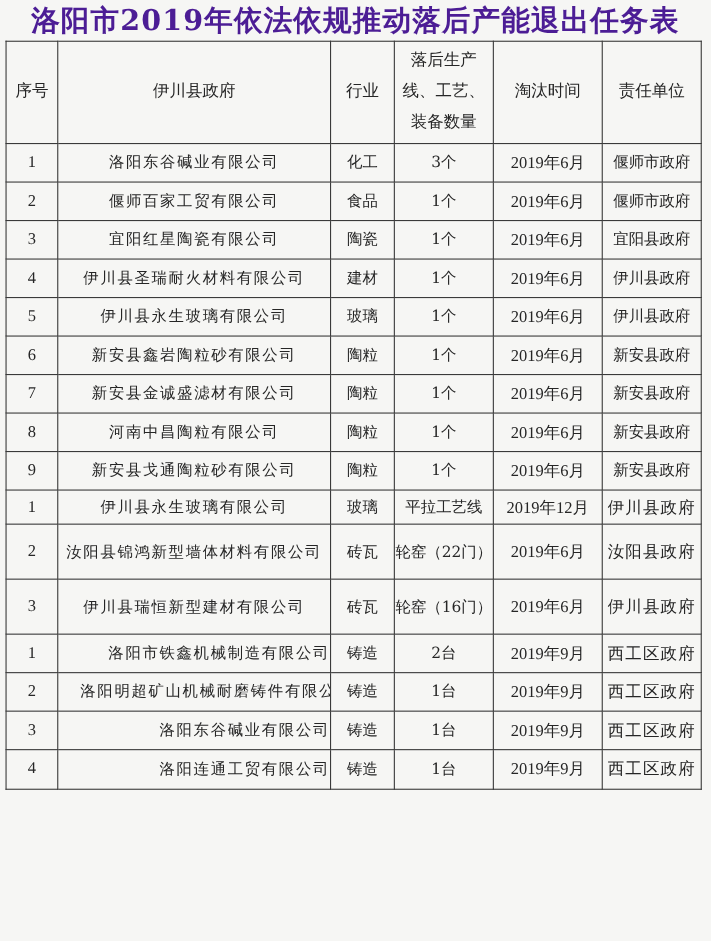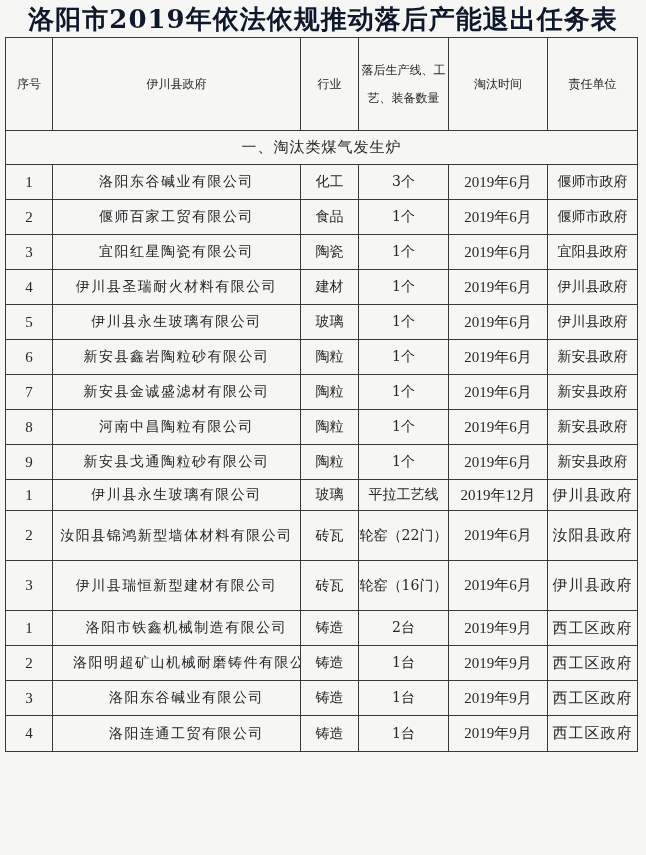--- a/index.html
+++ b/index.html
@@ -7,42 +7,42 @@
     width: 646px; height: 855px; overflow: hidden;
     background: #f6f6f4;
     font-family: "DejaVu Serif", "Liberation Serif", serif;
     color: #262626;
     position: relative;
   }
   .title {
     position: absolute; left: 0; top: 4px; width: 646px;
     text-align: center;
     font-size: 26px; font-weight: bold; letter-spacing: 1px;
-    color: #0f172a;
+    color: #4c1d95;
     line-height: 30px;
   }
   table {
     position: absolute; left: 5px; top: 37px;
     width: 632px;
     border-collapse: collapse;
     table-layout: fixed;
     font-size: 14px;
   }
   td, th {
     border: 1.5px solid #3a3a3a;
     text-align: center; vertical-align: middle;
     padding: 0; font-weight: normal;
     overflow: hidden; white-space: nowrap;
   }
-  th { font-size: 12px; line-height: 28px; }
+  th { font-size: 15px; line-height: 28px; font-family: Liberation Mono, monospace; }
   .hdr-qty { white-space: normal; line-height: 28px; }
   .section td { font-size: 15px; letter-spacing: 1px; }
   .num { font-family: "Liberation Serif", serif; font-size: 15px; }
   .name { letter-spacing: 1.5px; font-family: Liberation Serif, serif; }
-  .name-left { text-align: center; padding-left: 20px; }
+  .name-left { text-align: right; padding-left: 20px; }
   .date { font-family: "Liberation Serif", serif; font-size: 15px; }
   .unit { font-size: 15px; letter-spacing: 1px; }
 </style>
 </head>
 <body>
 
 <div class="title">洛阳市2019年依法依规推动落后产能退出任务表</div>
 
 <table>
   <colgroup>
@@ -58,23 +58,20 @@
       <th>序号</th>
       <th>伊川县政府</th>
       <th>行业</th>
       <th class="hdr-qty">落后生产线、工艺、装备数量</th>
       <th>淘汰时间</th>
       <th>责任单位</th>
     </tr>
   </thead>
   <tbody>
 
-    <tr class="section" style="height:34px">
-      <td colspan="6">一、淘汰类煤气发生炉</td>
-    </tr>
     <tr style="height:35px">
       <td class="num">1</td>
       <td class="name">洛阳东谷碱业有限公司</td>
       <td>化工</td>
       <td>3个</td>
       <td class="date">2019年6月</td>
       <td>偃师市政府</td>
     </tr>
     <tr style="height:35px">
       <td class="num">2</td>

